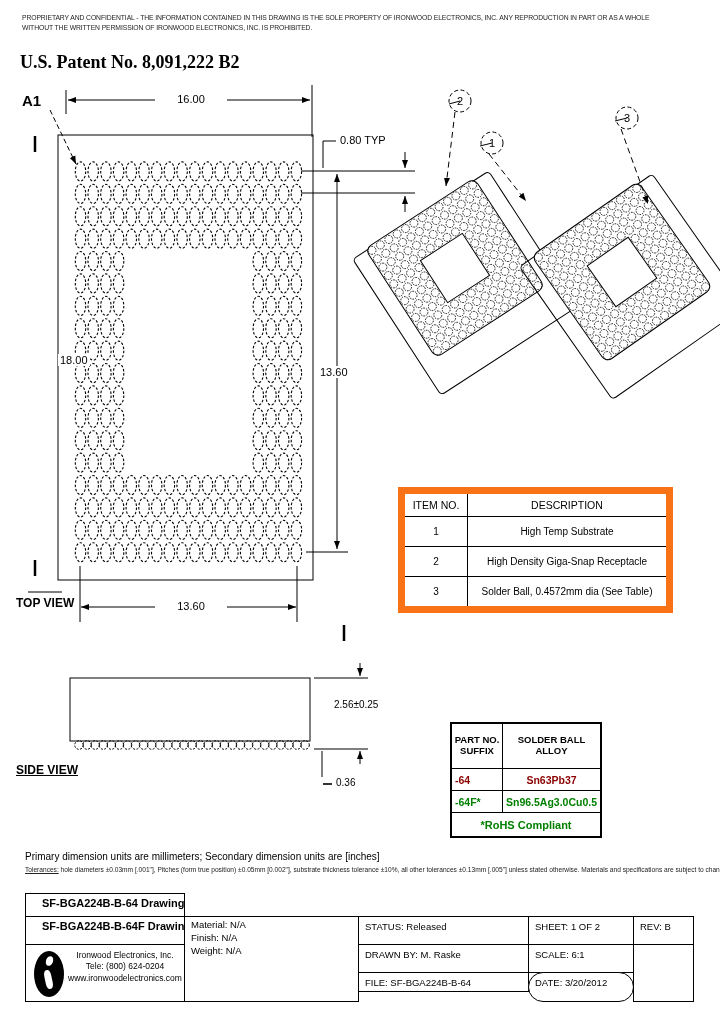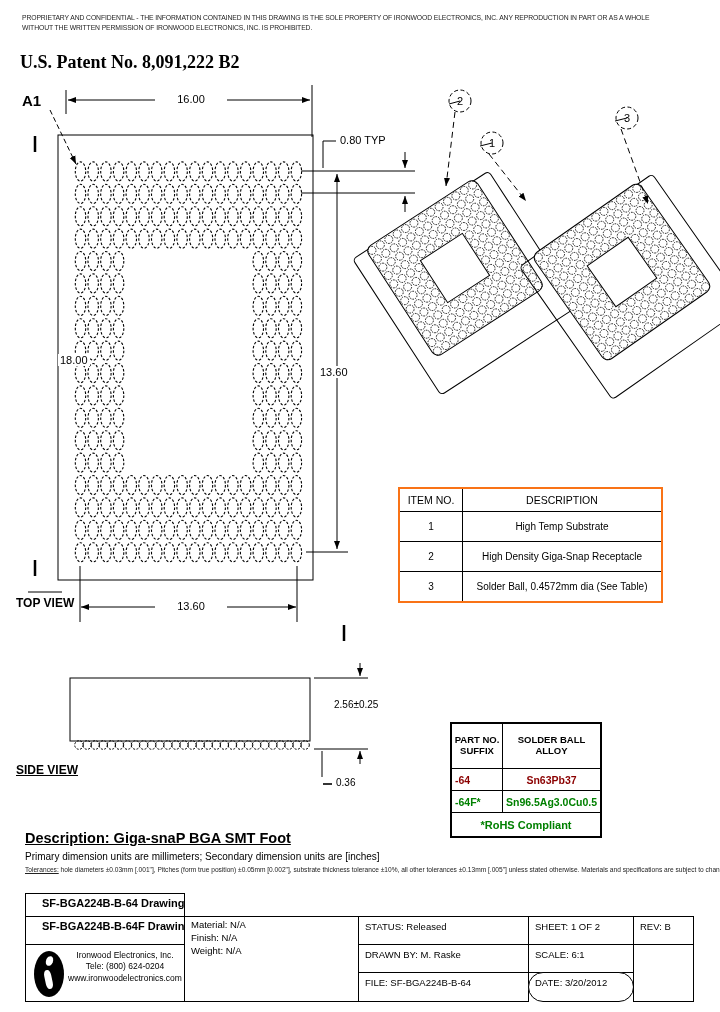--- a/index.html
+++ b/index.html
@@ -9,21 +9,21 @@
   .abs{position:absolute;}
   .disclaimer{font-size:6.8px;line-height:1.5;color:#222;letter-spacing:-0.1px;width:685px;}
   .patent{font-family:"Liberation Serif",serif;font-weight:bold;font-size:18px;}
   .dim{font-size:11px;background:#fff;padding:0 2px;white-space:nowrap;}
   .dim.small{font-size:10px;}
   .viewlabel{font-weight:bold;font-size:12px;white-space:nowrap;}
   .a1{font-weight:bold;font-size:15px;}
   .balloon-num{width:20px;text-align:center;font-size:11px;}
   table{border-collapse:collapse;}
   
-  .item-table{border:2px solid #f97316;font-size:10px;padding-left:36px;}
+  .item-table{border:7px solid #f97316;font-size:10px;padding-left:36px;}
   .item-table td{border:1px solid #000;text-align:center;padding:0 3px;}
   .item-table .hdr td{height:22px;font-size:10.5px;}
   .item-table .row td{height:29px;}
   
   .alloy-table{border:2px solid #000;font-size:10px;}
   .alloy-table td{border:1px solid #000;text-align:center;padding:0 2px;font-weight:bold;}
   .alloy-table .hd td{height:44px;font-size:9.5px;line-height:1.15;}
   .alloy-table .r td{height:21px;font-size:10.5px;}
   .alloy-table .suffix{text-align:left;padding-left:3px;}
   .alloy-table .ft td{height:23px;font-size:11px;}
@@ -722,21 +722,20 @@
     <tr class="r">
       <td class="suffix" style="color: rgb(0, 128, 0);">-64F*</td>
       <td style="color: rgb(0, 128, 0);">Sn96.5Ag3.0Cu0.5</td>
     </tr>
     <tr class="ft">
       <td colspan="2" style="color: rgb(0, 128, 0);">*RoHS Compliant</td>
     </tr>
   </tbody>
     </table>
 
-  <div class="abs desc-heading" style="left:25px;top:830px;">Description: Giga-snaP BGA SMT Foot</div>
   <div class="abs desc-note1" style="left:25px;top:851px;">Primary dimension units are millimeters; Secondary dimension units are [inches]</div>
   <div class="abs desc-note2" style="left:25px;top:866px;">
     <span class="tlabel">Tolerances:</span><span> hole diameters ±0.03mm [.001"], Pitches (form true position) ±0.05mm [0.002"], substrate thickness tolerance ±10%, all other tolerances ±0.13mm [.005"] unless stated otherwise. Materials and specifications are subject to change without notice.</span>
   </div>
 
   <div>
     <div class="cell" style="left:25px;top:893px;width:160px;height:24px;">
       <div class="partname">SF-BGA224B-B-64 Drawing</div>
     </div>
     <div class="cell" style="left:25px;top:916px;width:160px;height:29px;">
@@ -754,21 +753,21 @@
       <div>Material: N/A</div>
       <div>Finish: N/A</div>
       <div>Weight: N/A</div>
     </div>
     <div class="cell" style="left:358px;top:916px;width:171px;height:29px;">
       <div class="pad">STATUS: Released</div>
     </div>
     <div class="cell" style="left:358px;top:944px;width:171px;height:29px;">
       <div class="pad">DRAWN BY: M. Raske</div>
     </div>
-    <div class="cell" style="left:358px;top:972px;width:171px;height:30px;">
+    <div class="cell" style="left:358px;top:972px;width:171px;height:20px;">
       <div class="pad">FILE: SF-BGA224B-B-64</div>
     </div>
     <div class="cell" style="left:528px;top:916px;width:106px;height:29px;">
       <div class="pad">SHEET: 1 OF 2</div>
     </div>
     <div class="cell" style="left:528px;top:944px;width:106px;height:29px;">
       <div class="pad">SCALE: 6:1</div>
     </div>
     <div class="cell" style="left:528px;top:972px;width:106px;height:30px;border-radius:15px;">
       <div class="pad">DATE: 3/20/2012</div>

